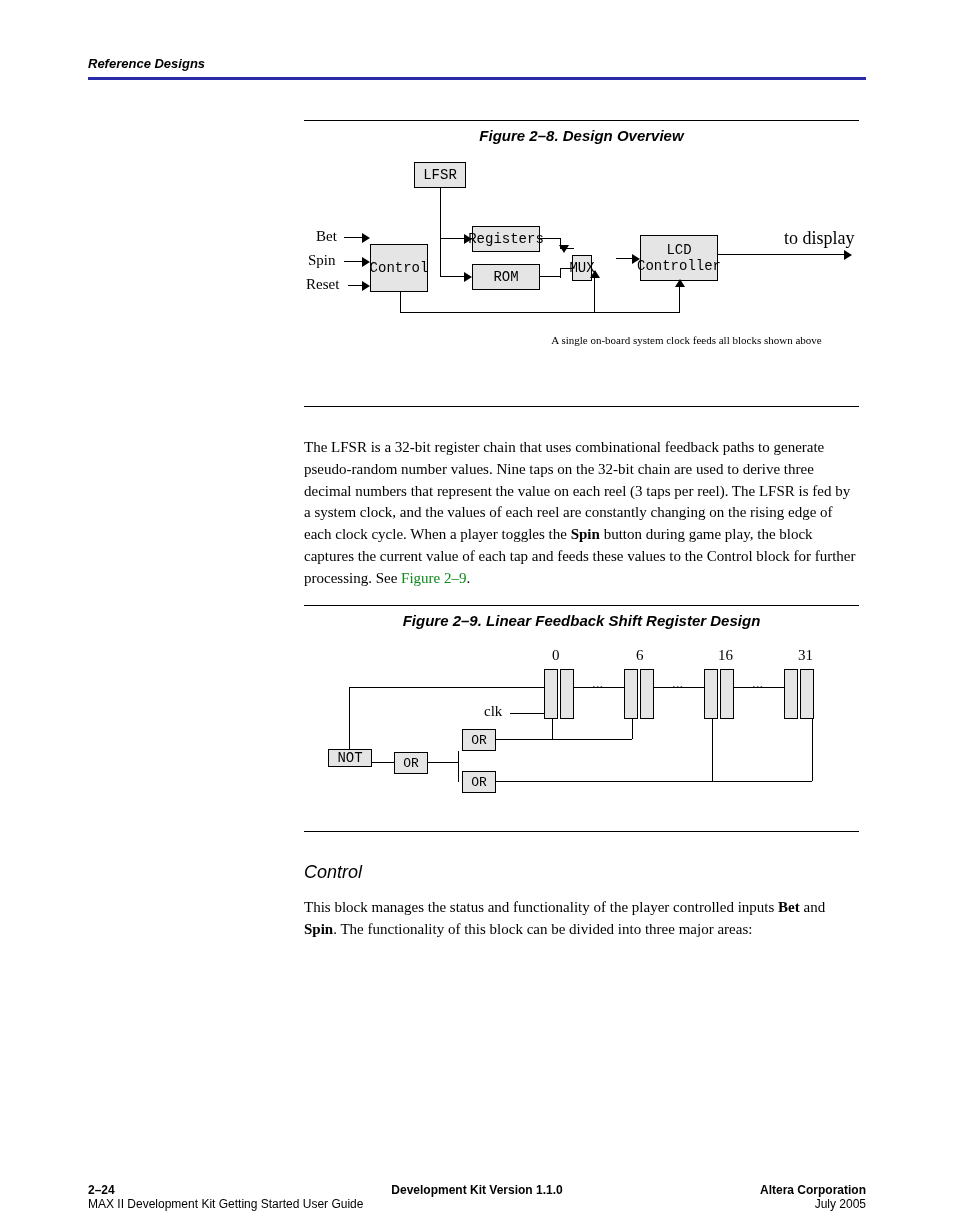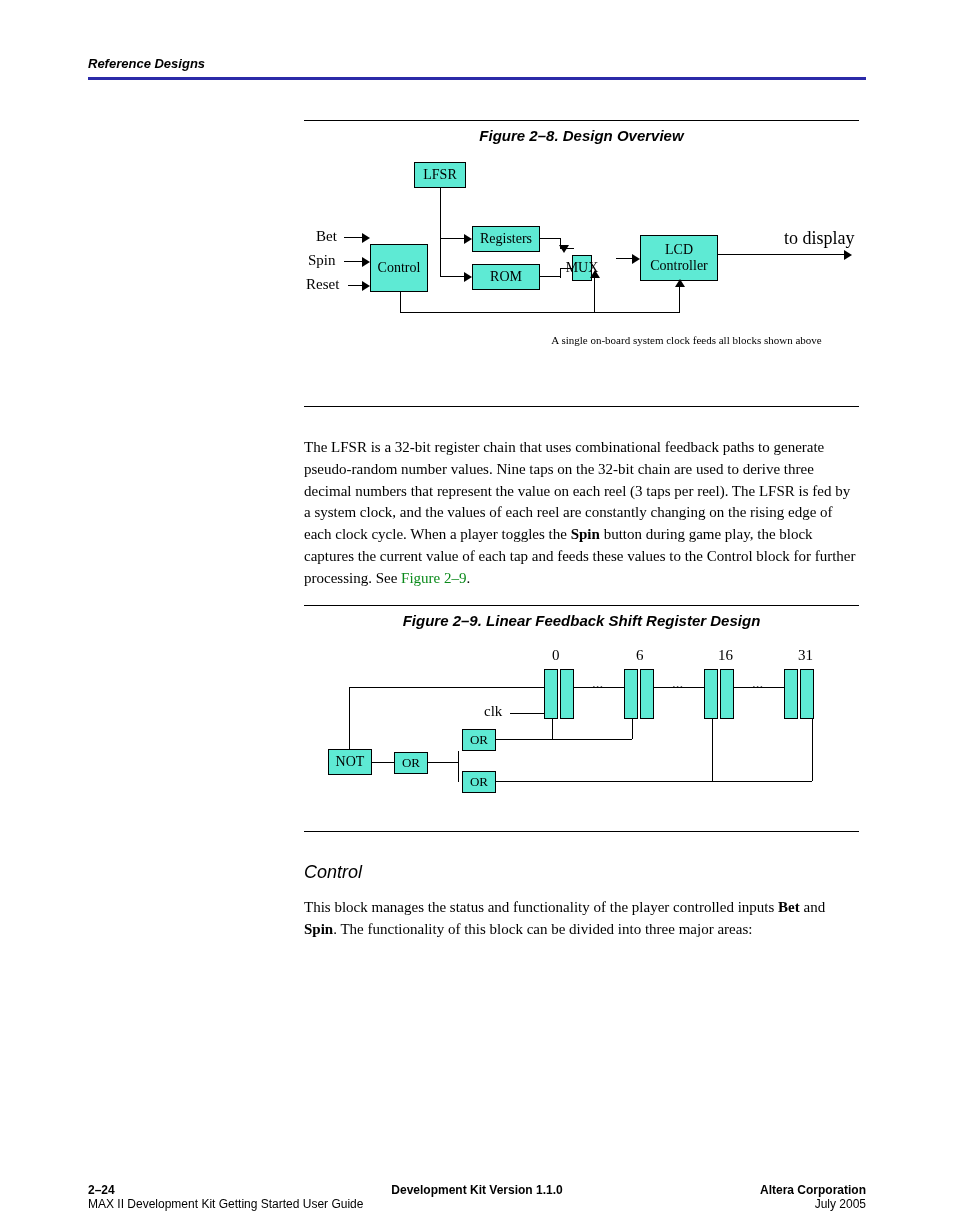--- a/index.html
+++ b/index.html
@@ -45,22 +45,22 @@
     font-weight: bold;
     font-style: italic;
     font-size: 15px;
     margin-bottom: 18px;
     text-align: center;
   }
   .fig1 { height: 230px; position: relative; }
   .box {
     position: absolute;
     border: 1.2px solid #000;
-    background: #5eead4;
-    font-family: Liberation Serif, serif;
+    background: #e5e5e5;
+    font-family: Liberation Mono, monospace;
     font-size: 14px;
     display: flex; align-items: center; justify-content: center;
     padding: 4px 6px;
   }
   .txt { position: absolute; font-family: "Times New Roman", serif; font-size: 15px; }
   .arr-head-r { position:absolute; width:0; height:0; border-top:5px solid transparent; border-bottom:5px solid transparent; border-left:8px solid #000; }
   .arr-head-u { position:absolute; width:0; height:0; border-left:5px solid transparent; border-right:5px solid transparent; border-bottom:8px solid #000; }
   .hline { position:absolute; height:1.2px; background:#000; }
   .vline { position:absolute; width:1.2px; background:#000; }
   .small-note {
@@ -198,21 +198,21 @@
     <div class="hline" style="left:270px; top:40px; width:50px;"></div>
     <div class="hline" style="left:350px; top:40px; width:50px;"></div>
     <div class="hline" style="left:430px; top:40px; width:50px;"></div>
 
     <div class="box" style="left:158px; top:82px; width:34px; height:22px; font-size:13px;">OR</div>
     <div class="hline" style="left:192px; top:92px; width:56px;"></div>
     <div class="vline" style="left:248px; top:72px; height:20px;"></div>
     <div class="vline" style="left:328px; top:72px; height:20px;"></div>
     <div class="hline" style="left:192px; top:92px; width:136px;"></div>
 
-    <div class="box" style="left:24px; top:102px; width:44px; height:26px;">NOT</div>
+    <div class="box" style="left:24px; top:102px; width:44px; height:18px;">NOT</div>
     <div class="hline" style="left:68px; top:115px; width:22px;"></div>
     <div class="box" style="left:90px; top:105px; width:34px; height:22px; font-size:13px;">OR</div>
     <div class="hline" style="left:124px; top:115px; width:30px;"></div>
     <div class="vline" style="left:154px; top:104px; height:11px;"></div>
 
     <div class="box" style="left:158px; top:124px; width:34px; height:22px; font-size:13px;">OR</div>
     <div class="hline" style="left:192px; top:134px; width:316px;"></div>
     <div class="vline" style="left:408px; top:72px; height:62px;"></div>
     <div class="vline" style="left:508px; top:72px; height:62px;"></div>
 

